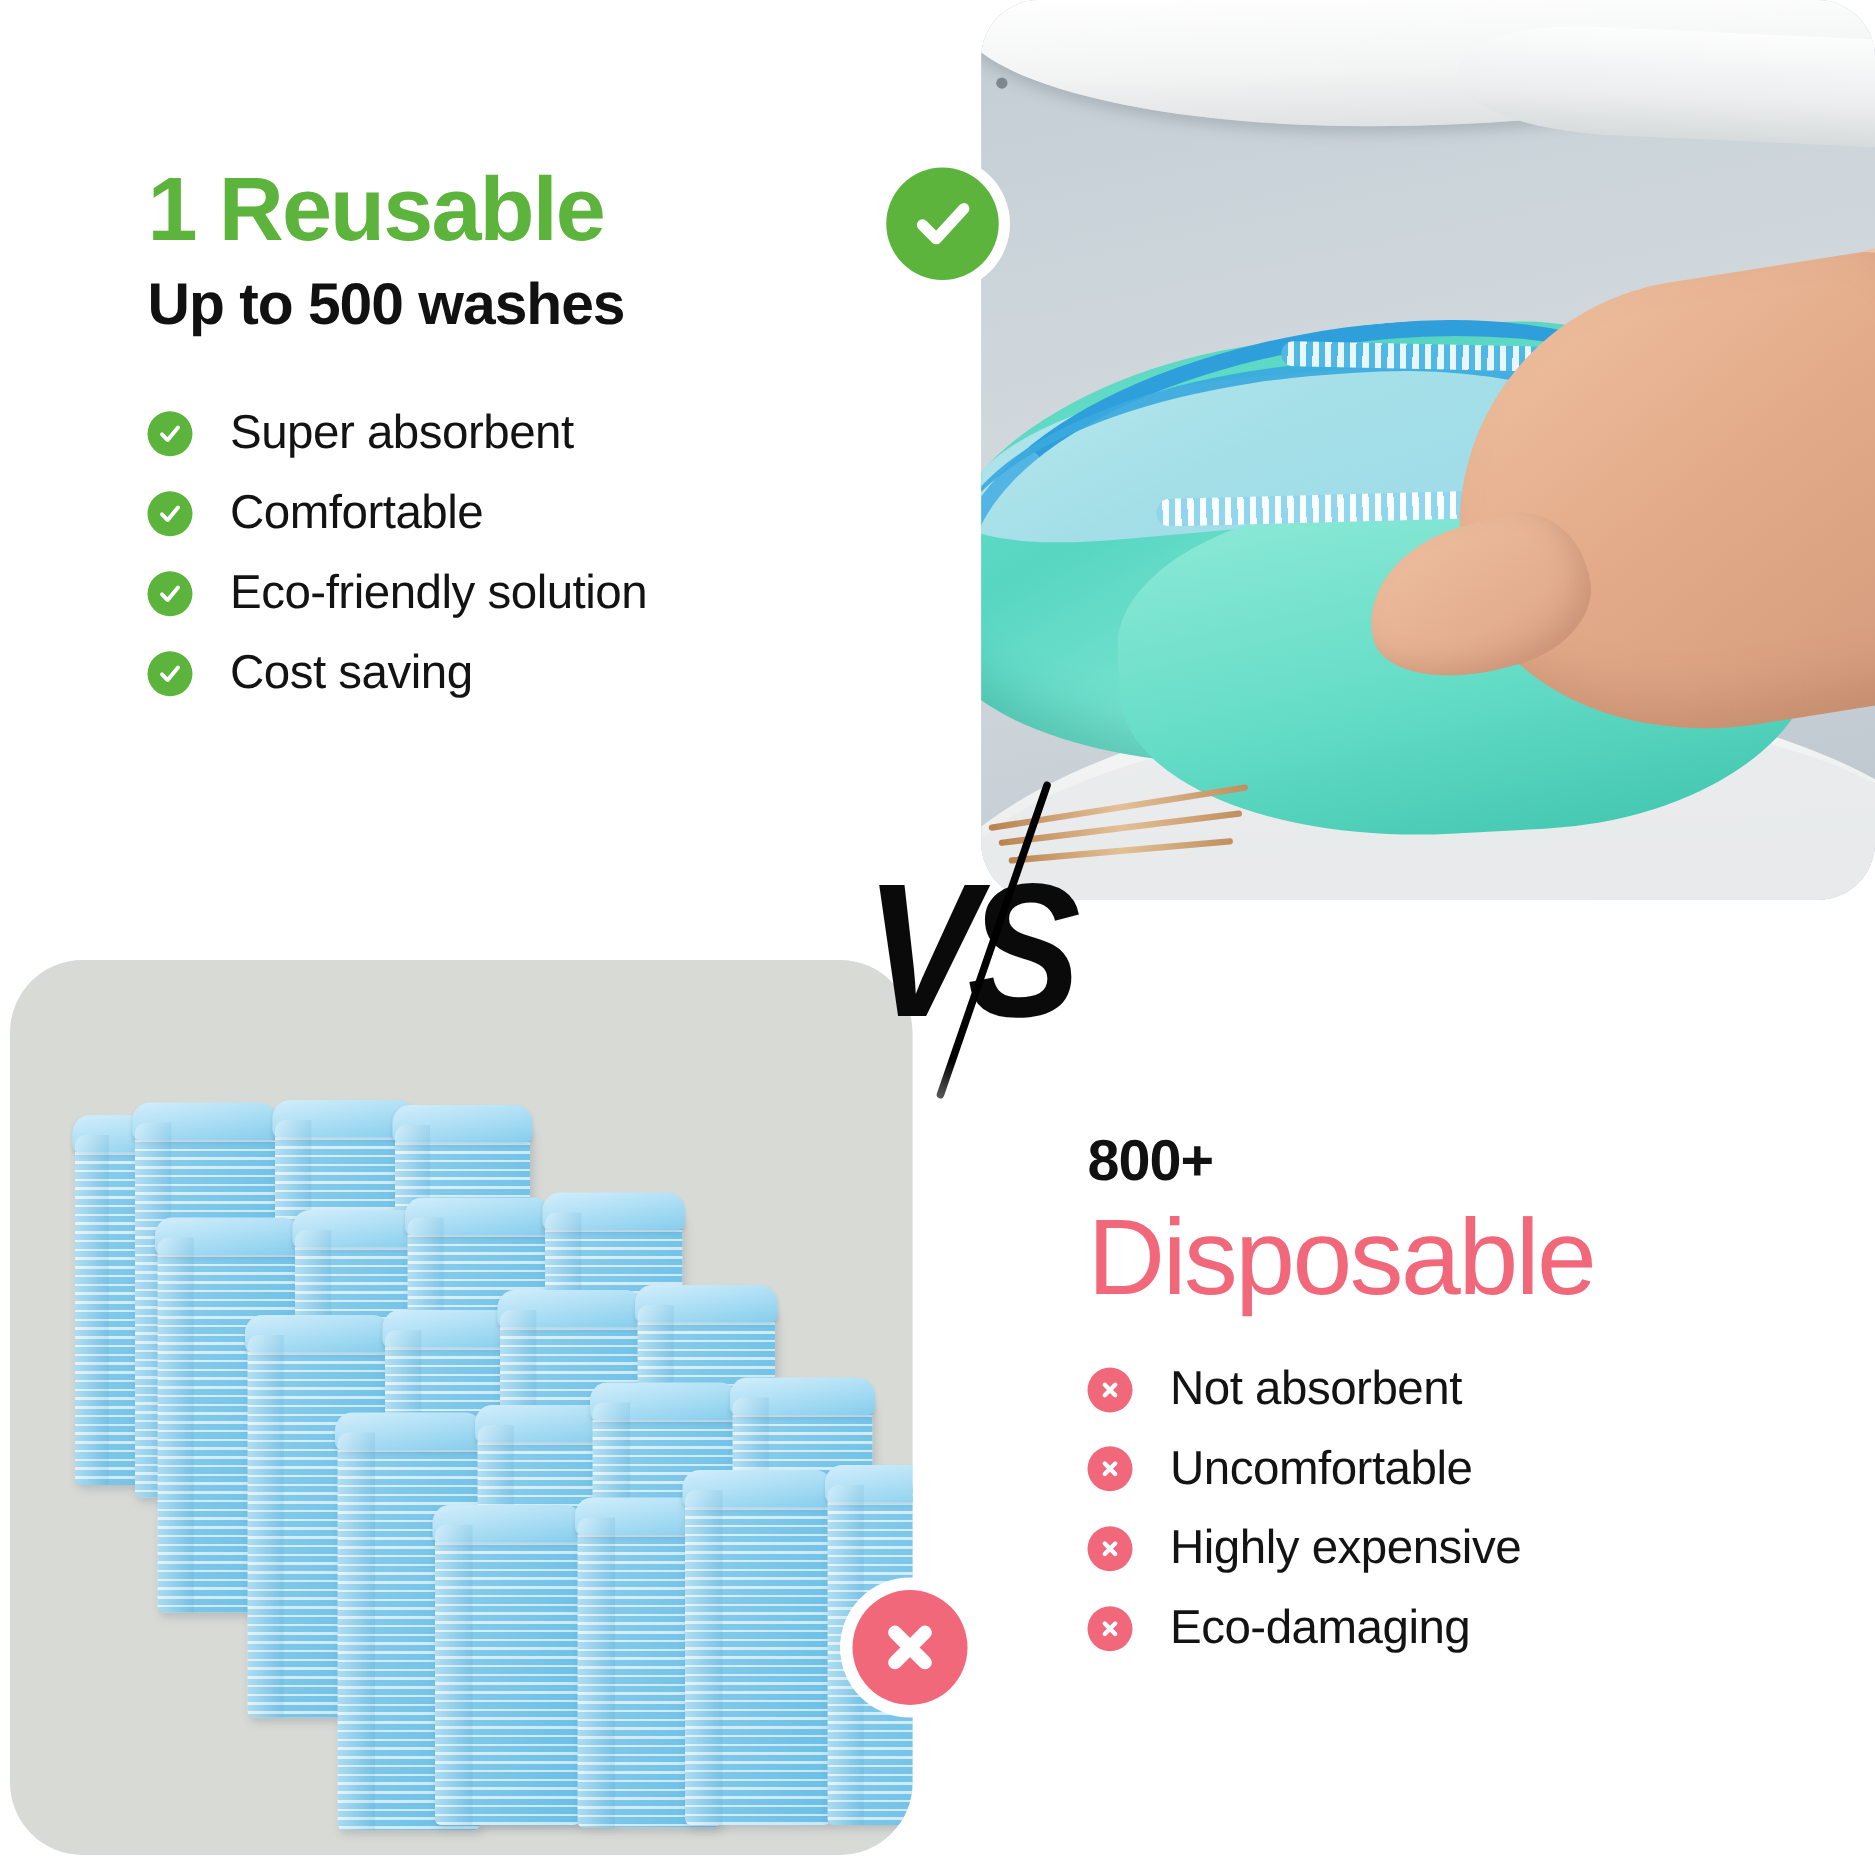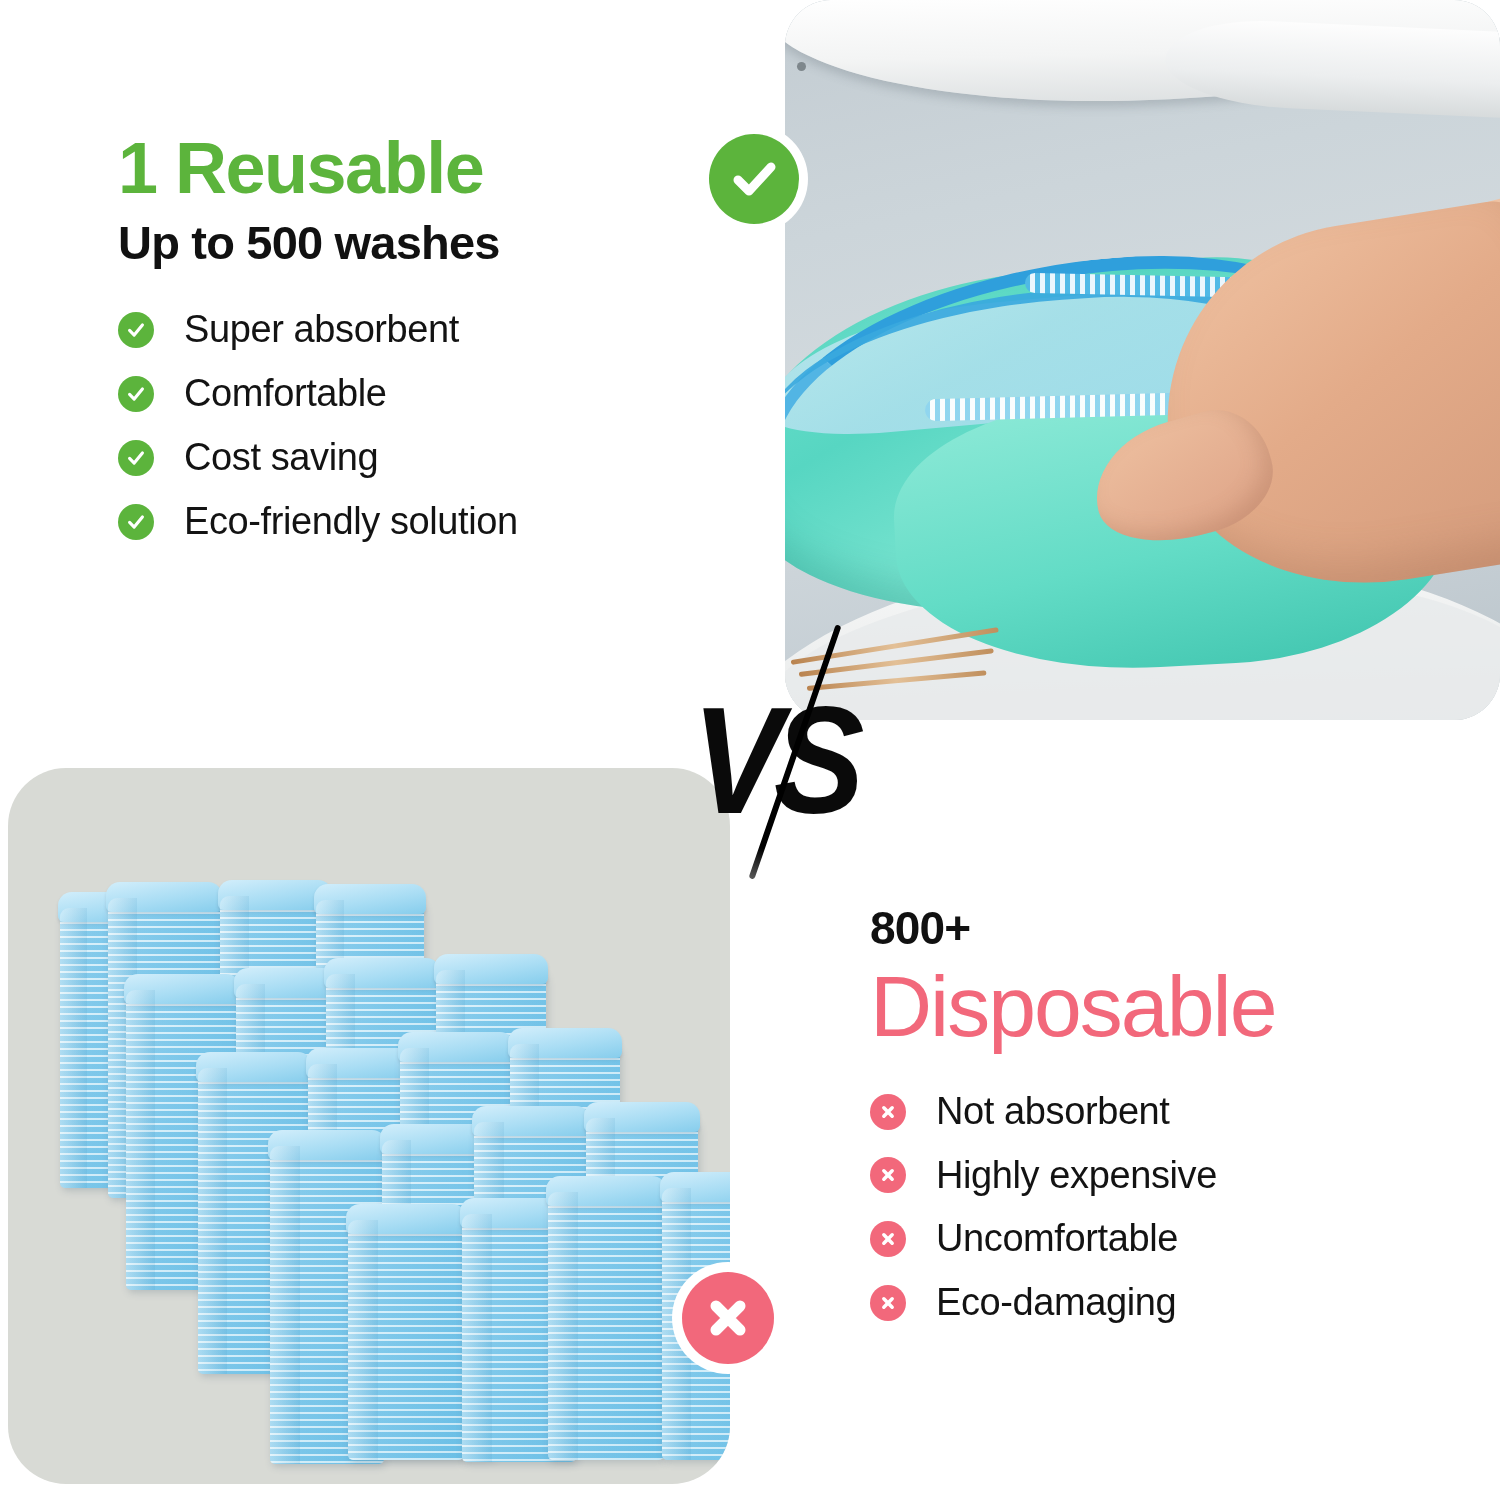--- a/index.html
+++ b/index.html
@@ -263,21 +263,21 @@
     letter-spacing: -1.5px;
     line-height: 1.0;
     margin: 0 0 14px 0;
   }
   .sub-reusable {
     font-size: 47px;
     font-weight: 700;
     color: #111111;
     letter-spacing: -0.8px;
     line-height: 1.05;
-    margin: 0 0 42px 0;
+    margin: 0 0 59px 0;
   }
   .feature-list { list-style: none; margin: 0; padding: 0; }
   .feature-item {
     display: flex;
     align-items: center;
     margin-bottom: 22px;
   }
   .feature-icon {
     width: 36px; height: 36px;
     flex: 0 0 36px;
@@ -413,29 +413,29 @@
         </svg>
       </span>
       <span class="feature-text">Comfortable</span>
     </li>
     <li class="feature-item">
       <span class="feature-icon icon-green">
         <svg width="22" height="22" viewBox="0 0 24 24" aria-hidden="true">
           <path d="M5 12.5 L10 17.5 L19 6.5" fill="none" stroke="#ffffff" stroke-width="3.4" stroke-linecap="round" stroke-linejoin="round"></path>
         </svg>
       </span>
-      <span class="feature-text">Cost saving</span>
+      <span class="feature-text">Eco-friendly solution</span>
     </li>
     <li class="feature-item">
       <span class="feature-icon icon-green">
         <svg width="22" height="22" viewBox="0 0 24 24" aria-hidden="true">
           <path d="M5 12.5 L10 17.5 L19 6.5" fill="none" stroke="#ffffff" stroke-width="3.4" stroke-linecap="round" stroke-linejoin="round"></path>
         </svg>
       </span>
-      <span class="feature-text">Eco-friendly solution</span>
+      <span class="feature-text">Cost saving</span>
     </li>
   </ul>
 </div>
 
 <div class="block-disposable">
   <div class="count-disposable">800+</div>
   <h1 class="h-disposable">Disposable</h1>
 
   <ul class="feature-list">
     <li class="feature-item">
@@ -445,29 +445,29 @@
         </svg>
       </span>
       <span class="feature-text">Not absorbent</span>
     </li>
     <li class="feature-item">
       <span class="feature-icon icon-pink">
         <svg width="20" height="20" viewBox="0 0 24 24" aria-hidden="true">
           <path d="M7 7 L17 17 M17 7 L7 17" fill="none" stroke="#ffffff" stroke-width="4.2" stroke-linecap="round"></path>
         </svg>
       </span>
-      <span class="feature-text">Highly expensive</span>
+      <span class="feature-text">Uncomfortable</span>
     </li>
     <li class="feature-item">
       <span class="feature-icon icon-pink">
         <svg width="20" height="20" viewBox="0 0 24 24" aria-hidden="true">
           <path d="M7 7 L17 17 M17 7 L7 17" fill="none" stroke="#ffffff" stroke-width="4.2" stroke-linecap="round"></path>
         </svg>
       </span>
-      <span class="feature-text">Uncomfortable</span>
+      <span class="feature-text">Highly expensive</span>
     </li>
     <li class="feature-item">
       <span class="feature-icon icon-pink">
         <svg width="20" height="20" viewBox="0 0 24 24" aria-hidden="true">
           <path d="M7 7 L17 17 M17 7 L7 17" fill="none" stroke="#ffffff" stroke-width="4.2" stroke-linecap="round"></path>
         </svg>
       </span>
       <span class="feature-text">Eco-damaging</span>
     </li>
   </ul>

